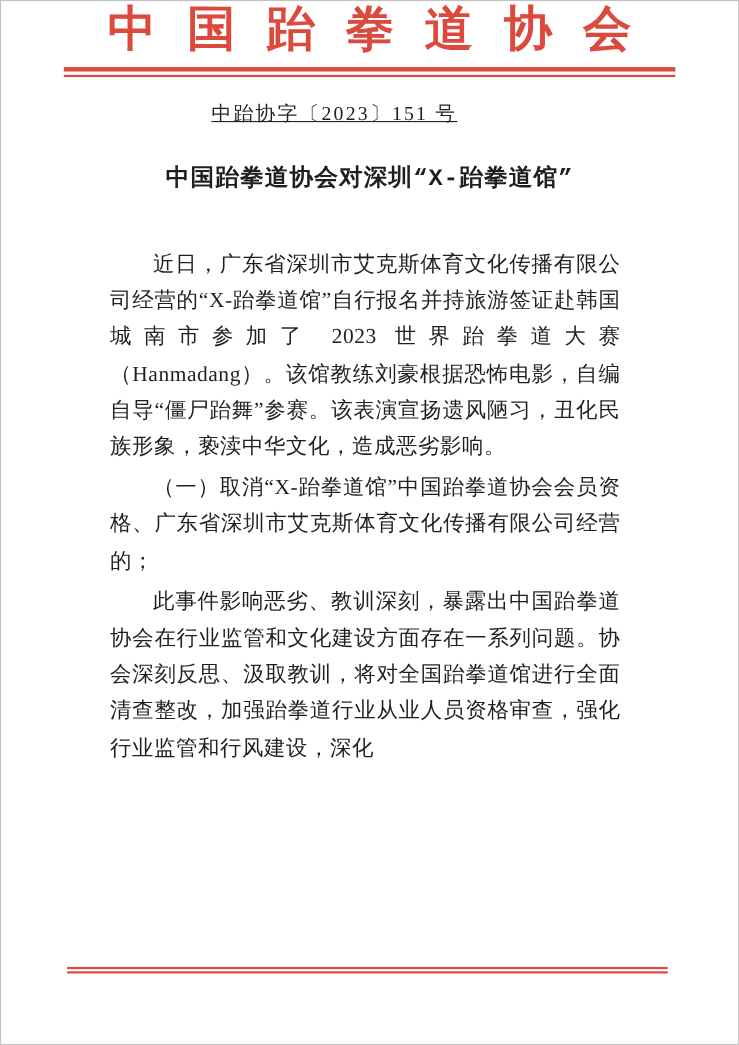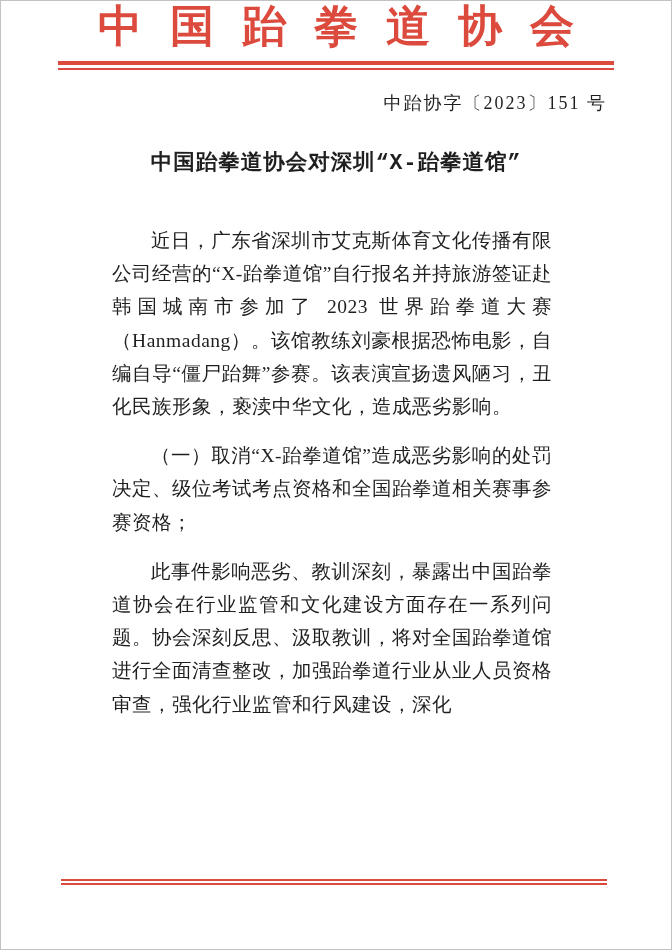--- a/index.html
+++ b/index.html
@@ -25,43 +25,44 @@
     white-space: nowrap;
   }
   .rule-top {
     margin: 8px 57px 0 57px;
     height: 3px;
     border-top: 4px solid var(--accent);
     border-bottom: 2px solid var(--accent);
   }
   .doc-number {
     margin: 21px 64px 0 0;
-    text-align: right;
+    text-align: center;
     font-size: 18px;
     letter-spacing: 2px;
     line-height: 24px;
+    text-decoration: underline;
   }
   .doc-title {
     margin-top: 30px;
     text-align: center;
     font-size: 21.5px;
     font-weight: 700;
     line-height: 37px;
     letter-spacing: 1px;
     font-family: Liberation Mono, monospace;
   }
   .doc-body {
     margin: 42px 103px 0 95px;
     font-size: 19.5px;
     line-height: 33.2px;
     text-align: justify;
     letter-spacing: 0.5px;
   }
   .doc-body p {
-    margin: 16px;
+    margin: 4px;
     text-indent: 2em;
   }
   .rule-bottom {
     position: absolute;
     left: 60px;
     right: 64px;
     top: 878px;
     height: 2px;
     border-top: 2px solid var(--accent);
     border-bottom: 2px solid var(--accent);
@@ -77,19 +78,19 @@
   <div class="rule-top"></div>
 
   <div class="doc-number">中跆协字〔2023〕151 号</div>
 
   <div class="doc-title">
     <div>中国跆拳道协会对深圳“X-跆拳道馆”</div>
   </div>
 
   <div class="doc-body">
       <p>近日，广东省深圳市艾克斯体育文化传播有限公司经营的“X-跆拳道馆”自行报名并持旅游签证赴韩国城南市参加了 2023 世界跆拳道大赛（Hanmadang）。该馆教练刘豪根据恐怖电影，自编自导“僵尸跆舞”参赛。该表演宣扬遗风陋习，丑化民族形象，亵渎中华文化，造成恶劣影响。</p>
-      <p>（一）取消“X-跆拳道馆”造成恶劣影响的处罚决定、级位考试考点资格和全国跆拳道相关赛事参赛资格；</p>
+      <p>（一）取消“X-跆拳道馆”中国跆拳道协会会员资格、广东省深圳市艾克斯体育文化传播有限公司经营的；</p>
       <p>此事件影响恶劣、教训深刻，暴露出中国跆拳道协会在行业监管和文化建设方面存在一系列问题。协会深刻反思、汲取教训，将对全国跆拳道馆进行全面清查整改，加强跆拳道行业从业人员资格审查，强化行业监管和行风建设，深化</p>
     </div>
 
   <div class="rule-bottom"></div>
 
 </div>
 
 </body></html>

